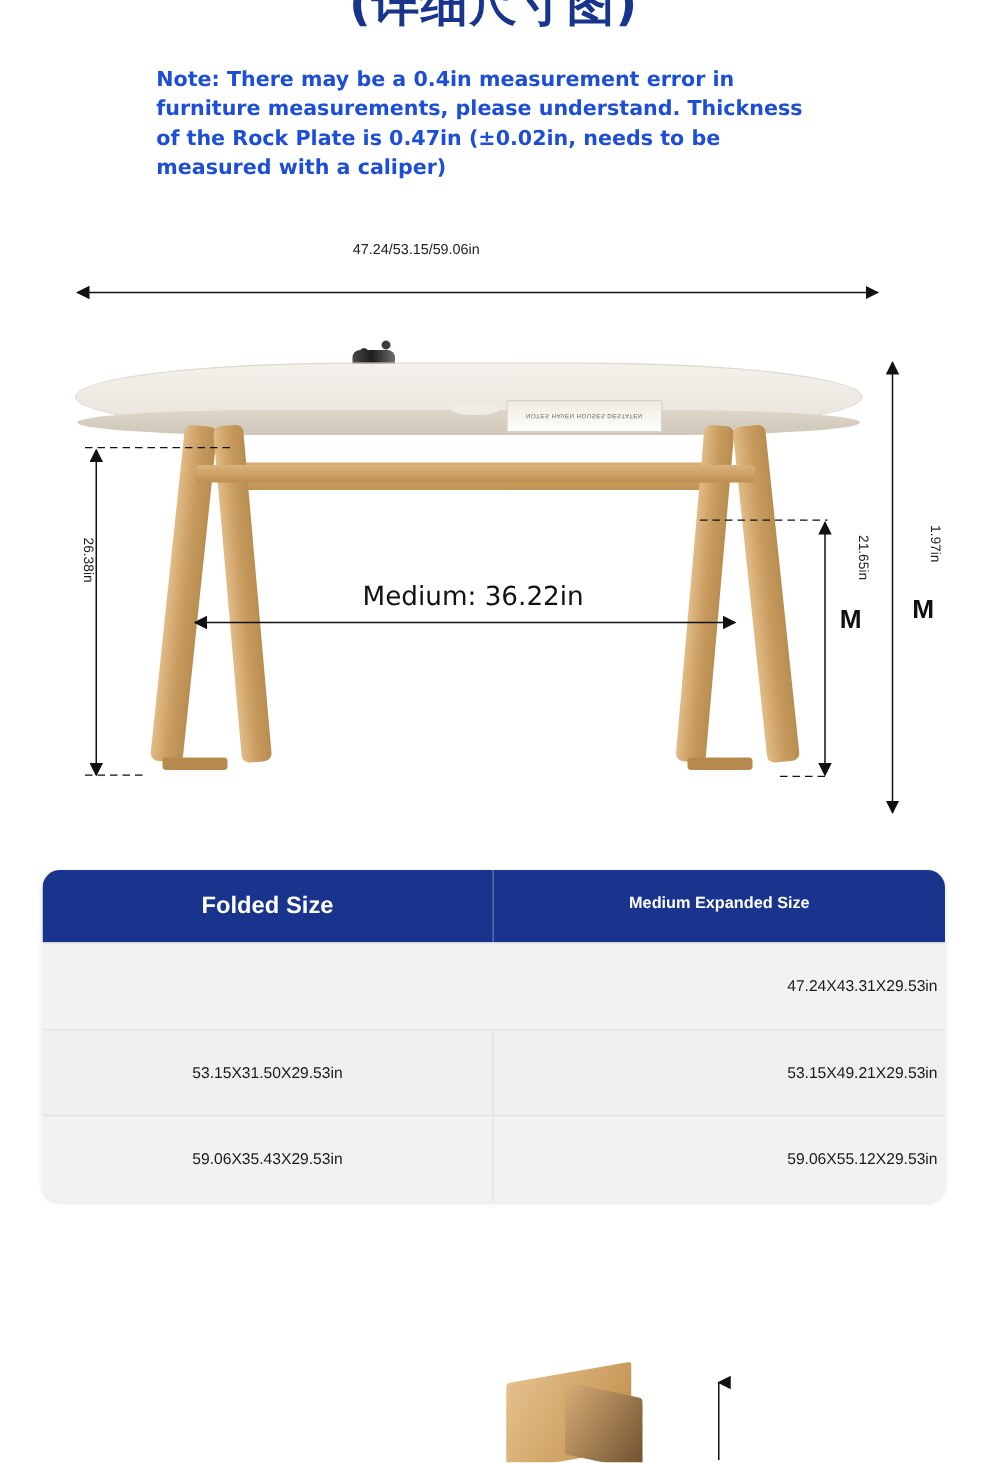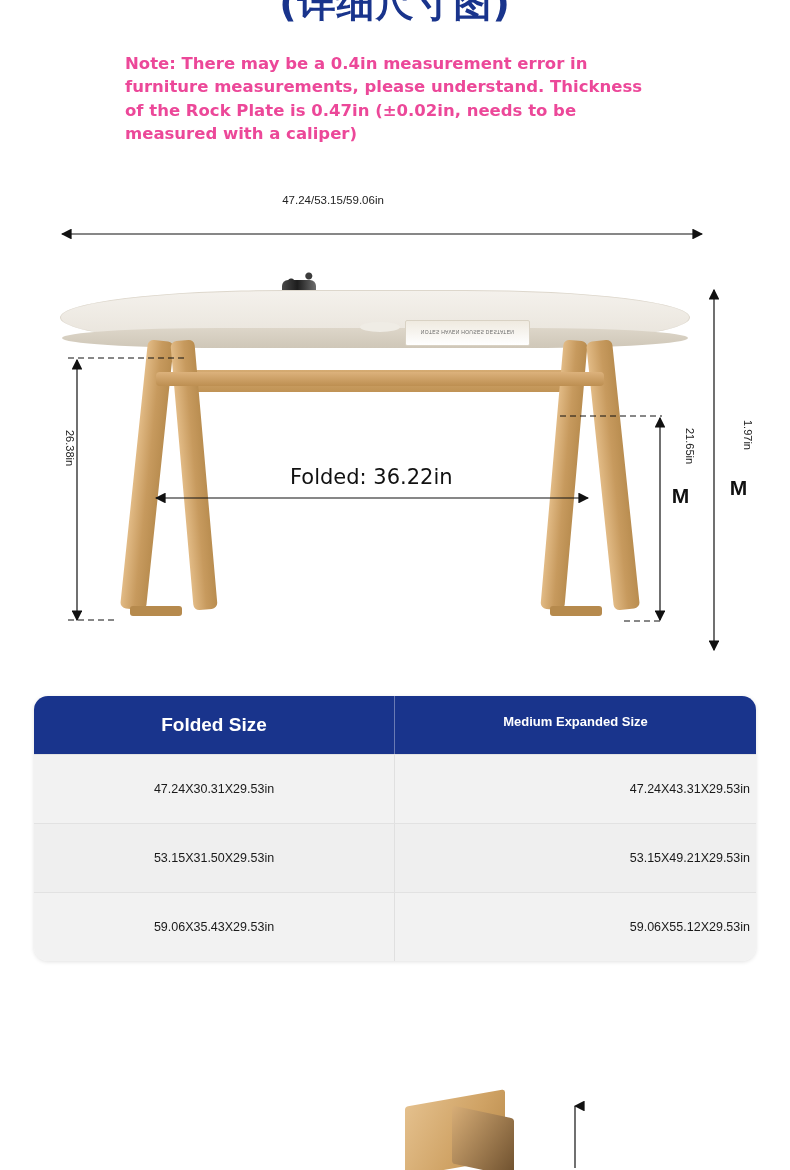--- a/index.html
+++ b/index.html
@@ -34,21 +34,21 @@
   }
 
   
   .note {
     position: absolute;
     top: 52px;
     left: 125px;
     width: 540px;
     font-size: 16.5px;
     line-height: 1.42;
-    color: #ec4899;
+    color: #1d4ed8;
     font-weight: bold;
     font-family: "DejaVu Sans", sans-serif;
   }
 
   
   .diagram {
     position: absolute;
     top: 180px;
     left: 0;
     width: 752px;
@@ -340,34 +340,33 @@
       <line x1="156" y1="318" x2="588" y2="318" stroke="#111" stroke-width="1.2" marker-start="url(#ahs)" marker-end="url(#ah)"></line>
 
       <line x1="660" y1="238" x2="660" y2="440" stroke="#111" stroke-width="1.2" marker-start="url(#ahs)" marker-end="url(#ah)"></line>
       <path d="M560,236 L662,236" stroke="#111" stroke-width="1" stroke-dasharray="6 4" fill="none"></path>
       <path d="M624,441 L662,441" stroke="#111" stroke-width="1" stroke-dasharray="6 4" fill="none"></path>
 
       <line x1="714" y1="110" x2="714" y2="470" stroke="#111" stroke-width="1.2" marker-start="url(#ahs)" marker-end="url(#ah)"></line>
     </svg>
 
     <div class="dim-label vert" style="top:250px;left:64px;">26.38in</div>
-    <div class="spacing-label" style="top:285px;left:290px;">Folded: 36.22in</div>
+    <div class="spacing-label" style="top:285px;left:290px;">Medium: 36.22in</div>
     <div class="dim-label vert" style="top:248px;left:684px;">21.65in</div>
     <div class="dim-label vert" style="top:240px;left:742px;">1.97in</div>
     <div class="m-label" style="top:304px;left:668px;">M</div>
     <div class="m-label" style="top:296px;left:726px;">M</div>
   </div>
 
   <div class="spec-card">
     <div class="spec-head">
       <div class="h1">Folded Size</div>
       <div class="h2">Medium Expanded Size</div>
     </div>
     <div class="spec-row">
-      <div>47.24X30.31X29.53in</div>
       <div>47.24X43.31X29.53in</div>
     </div>
     <div class="spec-row">
       <div>53.15X31.50X29.53in</div>
       <div>53.15X49.21X29.53in</div>
     </div>
     <div class="spec-row">
       <div>59.06X35.43X29.53in</div>
       <div>59.06X55.12X29.53in</div>
     </div>

